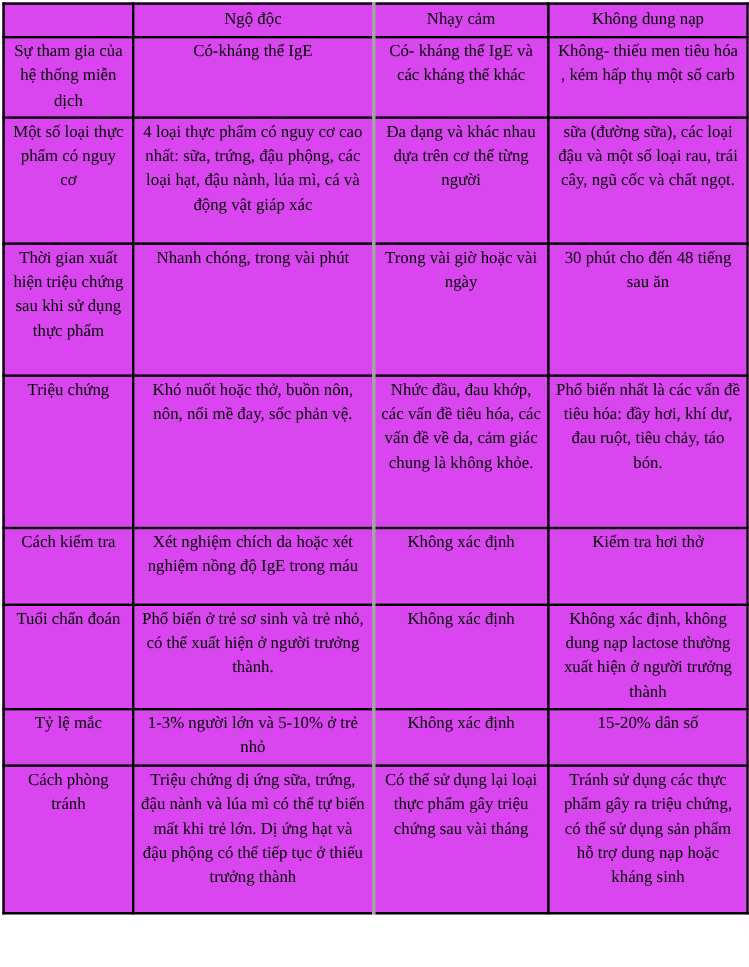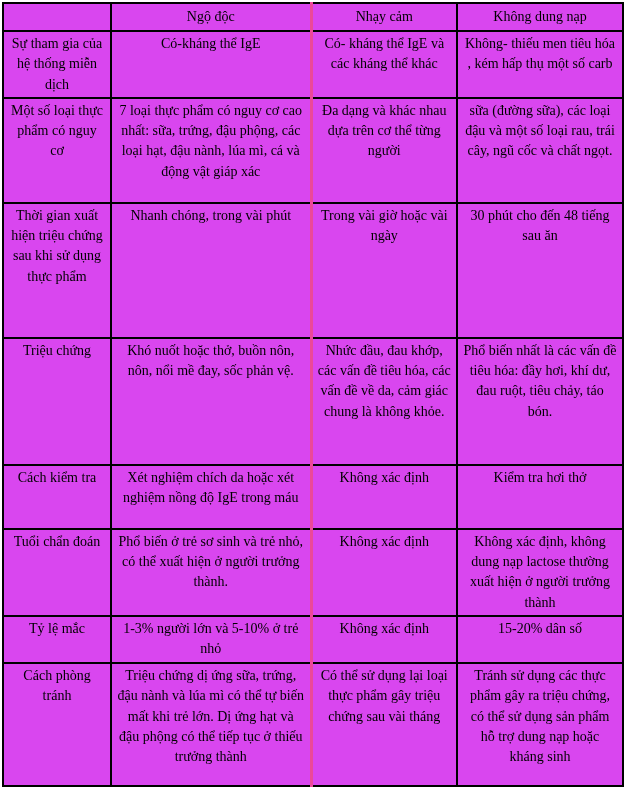--- a/index.html
+++ b/index.html
@@ -33,30 +33,30 @@
     padding: 2px 5px;
     font-weight: normal;
     word-wrap: break-word;
   }
   table.cmp th {
     vertical-align: middle;
     padding: 1px 4px;
   }
   
   table.cmp .thickL {
-    border-left: 3px solid #ec4899;
+    border-left: 3px solid #a3a3a3;
   }
   col.c0 { width: 108px; }
   col.c1 { width: 200px; }
   col.c2 { width: 146px; }
   col.c3 { width: 166px; }
   tr.r0 { height: 28px; }
   tr.r1 { height: 63px; padding-left: 16px; }
   tr.r2 { height: 105px; }
-  tr.r3 { height: 135px; }
+  tr.r3 { height: 110px; }
   tr.r4 { height: 127px; border-radius: 20px; }
   tr.r5 { height: 64px; }
   tr.r6 { height: 80px; }
   tr.r7 { height: 47px; padding-left: 21px; }
   tr.r8 { height: 123px; padding-left: 32px; }
 </style>
 </head>
 <body>
 
 <div class="page">
@@ -77,21 +77,21 @@
     </thead>
     <tbody>
       <tr class="r1">
         <td>Sự tham gia của hệ thống miễn dịch</td>
         <td>Có-kháng thể IgE</td>
         <td class="thickL">Có- kháng thể IgE và các kháng thể khác</td>
         <td>Không- thiếu men tiêu hóa , kém hấp thụ một số carb</td>
       </tr>
       <tr class="r2">
         <td>Một số loại thực phẩm có nguy cơ</td>
-        <td>7 loại thực phẩm có nguy cơ cao nhất: sữa, trứng, đậu phộng, các loại hạt, đậu nành, lúa mì, cá và động vật giáp xác</td>
+        <td>4 loại thực phẩm có nguy cơ cao nhất: sữa, trứng, đậu phộng, các loại hạt, đậu nành, lúa mì, cá và động vật giáp xác</td>
         <td class="thickL">Đa dạng và khác nhau dựa trên cơ thể từng người</td>
         <td>sữa (đường sữa), các loại đậu và một số loại rau, trái cây, ngũ cốc và chất ngọt.</td>
       </tr>
       <tr class="r3">
         <td>Thời gian xuất hiện triệu chứng sau khi sử dụng thực phẩm</td>
         <td>Nhanh chóng, trong vài phút</td>
         <td class="thickL">Trong vài giờ hoặc vài ngày</td>
         <td>30 phút cho đến 48 tiếng sau ăn</td>
       </tr>
       <tr class="r4">

